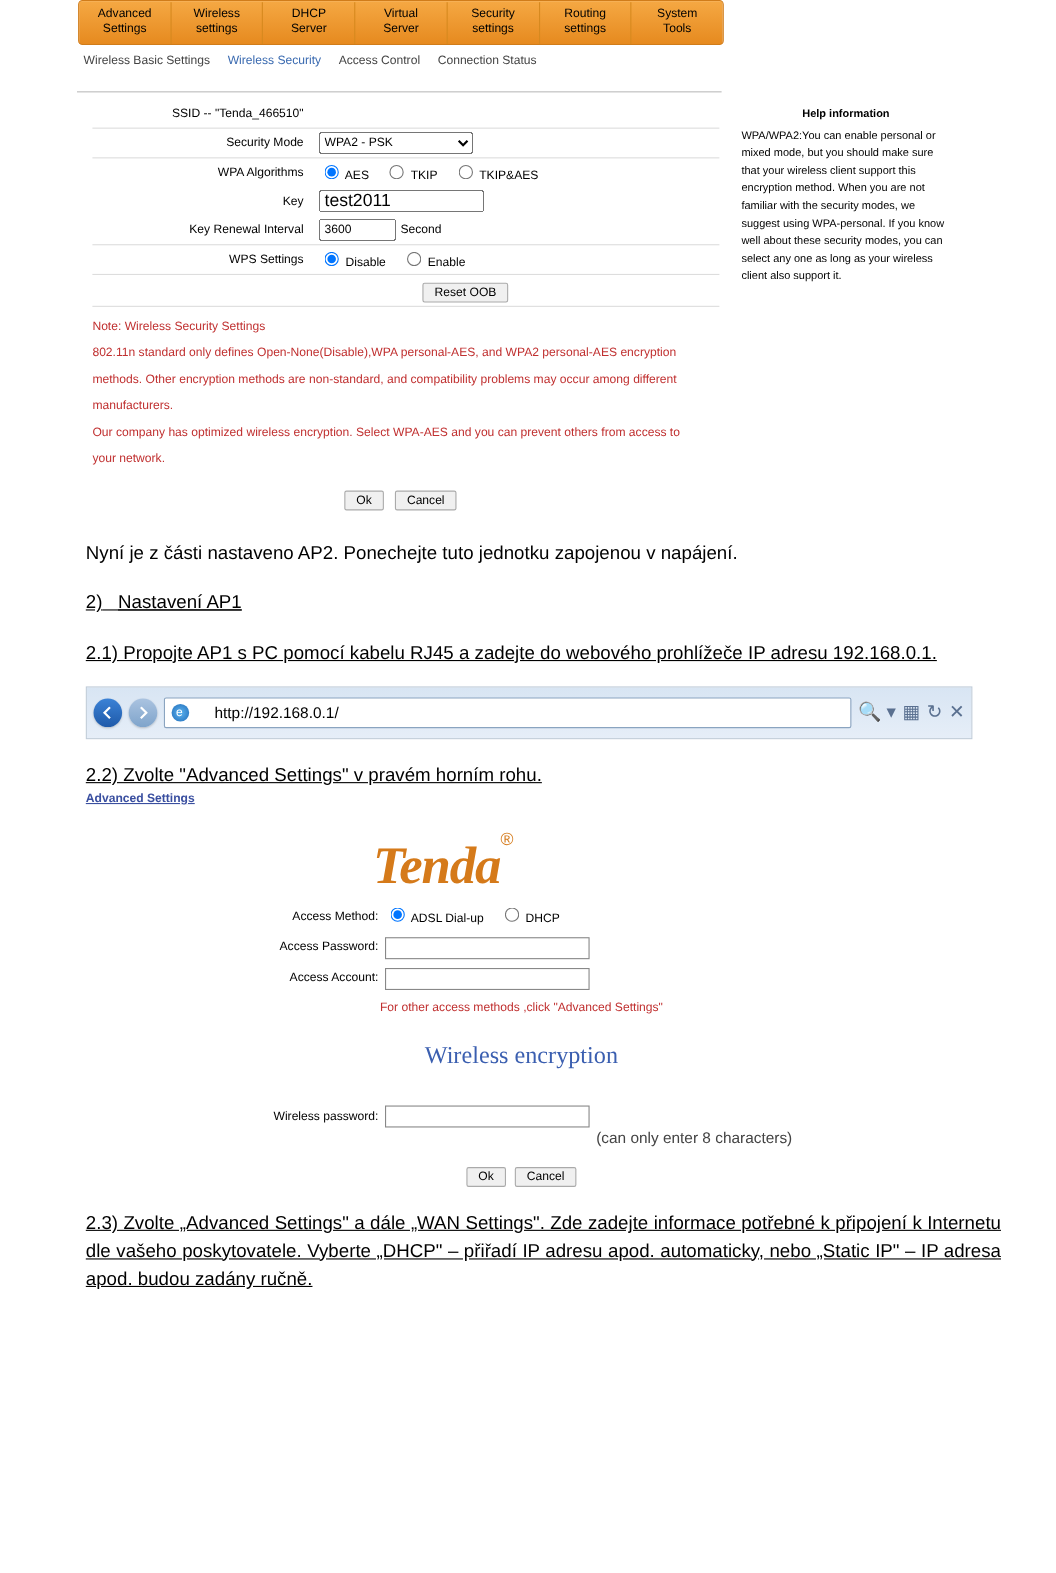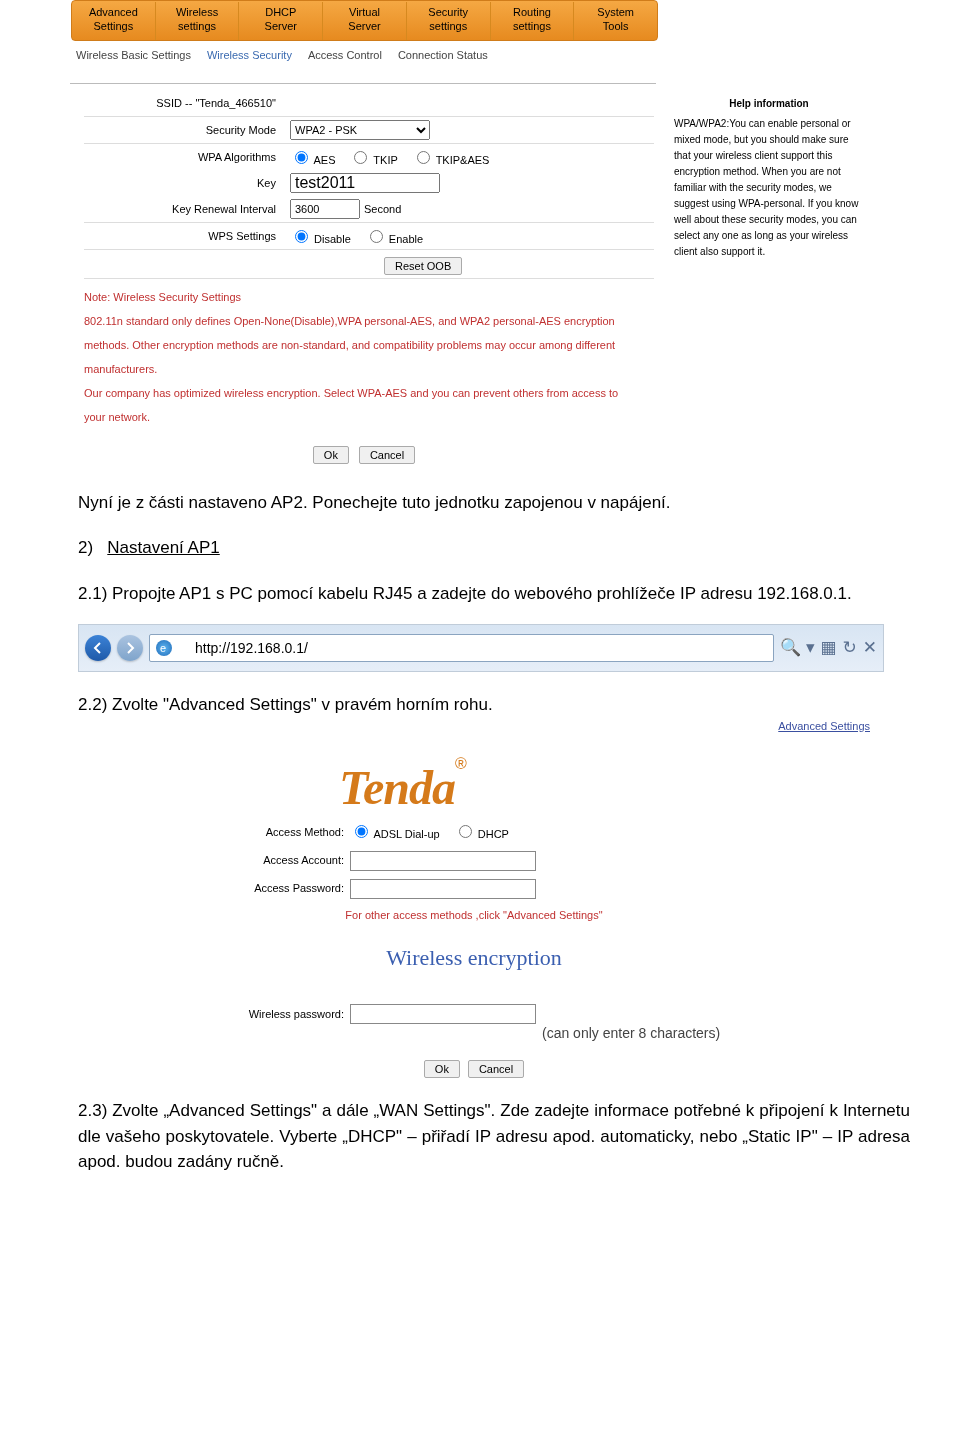--- a/index.html
+++ b/index.html
@@ -105,21 +105,21 @@
     width: 560px;
   }
   .doc-text {
     font-family: Arial, sans-serif;
     font-size: 17px;
     line-height: 1.5;
     padding: 0 50px 0 78px;
     margin-top: 22px;
     text-align: justify;
   }
-  .doc-step { margin-top: 20px; }
+  .doc-step { margin-top: 20px; text-decoration: underline; }
   .doc-head u { text-decoration: underline; }
   .browser-bar {
     margin: 18px 0 10px 0;
     height: 46px;
     background: linear-gradient(#d8e5f3, #e6eef8);
     border: 1px solid #c0ccd9;
     display: flex;
     align-items: center;
     gap: 6px;
     padding: 0 6px;
@@ -142,21 +142,21 @@
     border-radius: 2px;
     height: 26px;
     display: flex;
     align-items: center;
     padding: 0 6px;
     font-size: 14px;
     gap: 23px;
   }
   .ie-icon { width: 16px; height: 16px; border-radius: 50%; background: radial-gradient(#5db4f0,#1f6bb8); position:relative; }
   .ie-icon:after { content:"e"; color:#fff; font-size:11px; position:absolute; left:4px; top:0; }
-  .advset-link { text-align: right; color: #3a4fa0; font-size: 11px; text-decoration: underline; margin-right: 0; }
+  .advset-link { text-align: left; color: #3a4fa0; font-size: 11px; text-decoration: underline; margin-right: 20px; font-weight: bold; }
   .tenda-panel { width: 792px; margin: 0 auto 0 0; }
   .tenda-logo {
     margin: 18px auto 4px auto;
     width: 270px; height: 62px;
     position: relative;
   }
   .tenda-logo .word {
     font-family: Georgia, serif;
     font-style: italic;
     font-weight: bold;
@@ -296,25 +296,25 @@
     <div class="tenda-logo">
       <span class="word">Tenda</span><span class="reg">®</span>
     </div>
     <div class="simple-form">
       <div class="srow">
         <div class="slabel">Access Method:</div>
         <label><input type="radio" checked="" style=""> <span>ADSL Dial-up</span></label>
         <label style="margin-left:8px;"><input type="radio" style=""> <span>DHCP</span></label>
       </div>
       <div class="srow">
+        <div class="slabel">Access Password:</div>
+        <input class="stext" style="">
+      </div>
+      <div class="srow">
         <div class="slabel">Access Account:</div>
-        <input class="stext" style="">
-      </div>
-      <div class="srow">
-        <div class="slabel">Access Password:</div>
         <input class="stext" style="">
       </div>
       <div class="redhint">For other access methods ,click "Advanced Settings"</div>
     </div>
     <div class="section-head">Wireless encryption</div>
     <div class="simple-form">
       <div class="srow">
         <div class="slabel">Wireless password:</div>
         <input class="stext" style="">
         <span class="hint">(can only enter 8 characters)</span>

